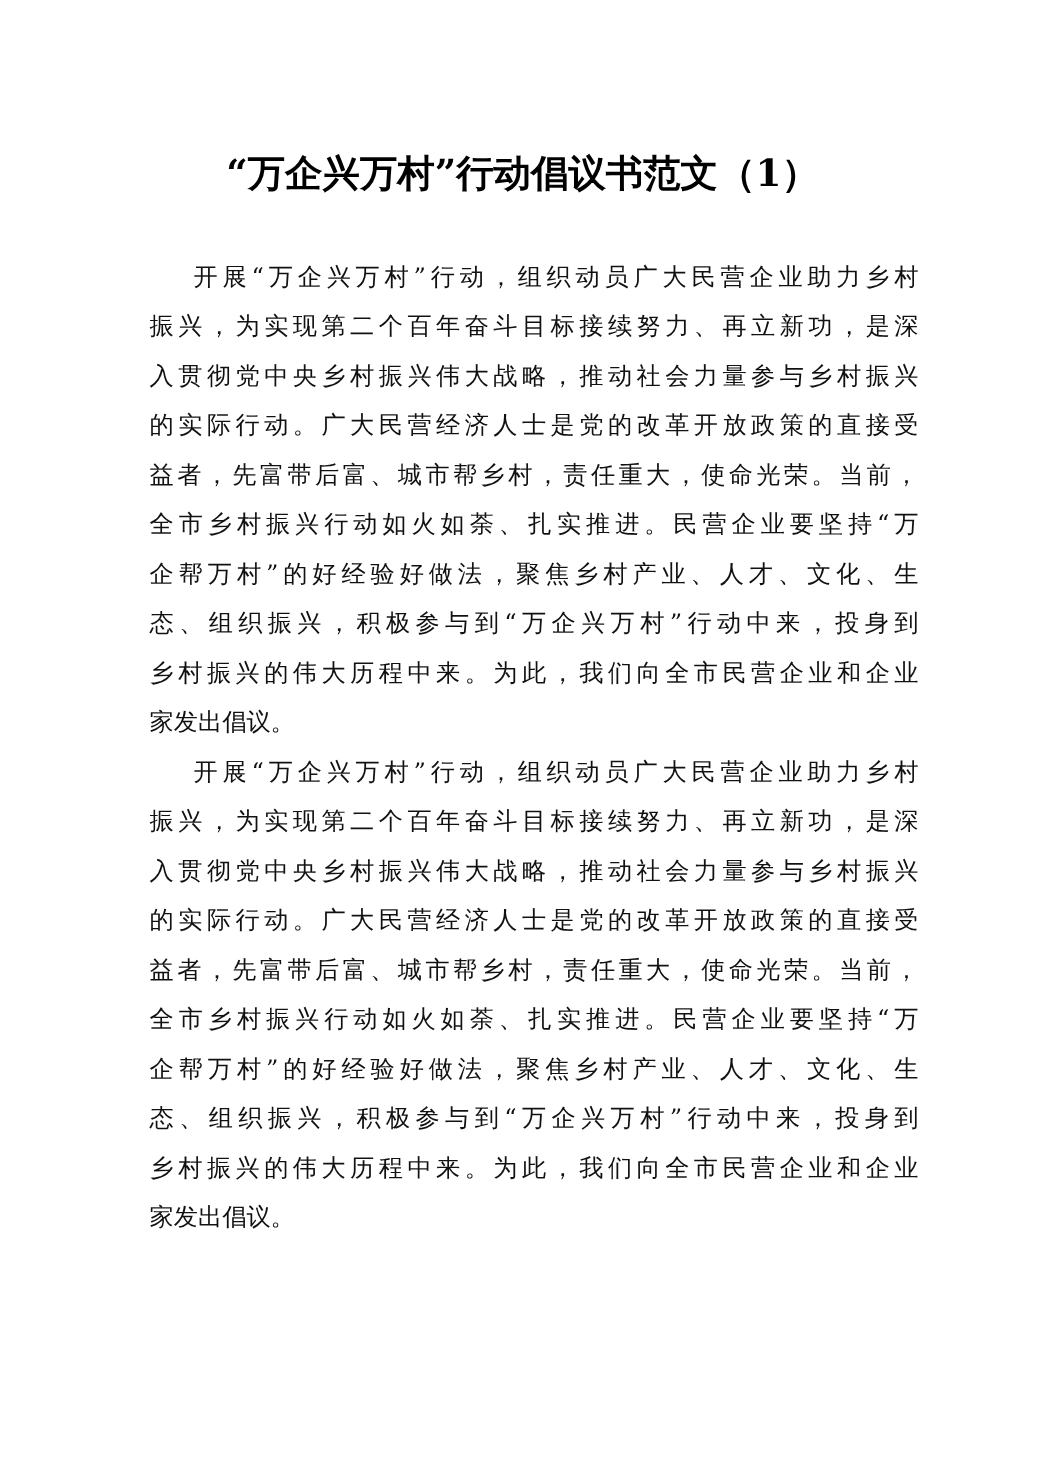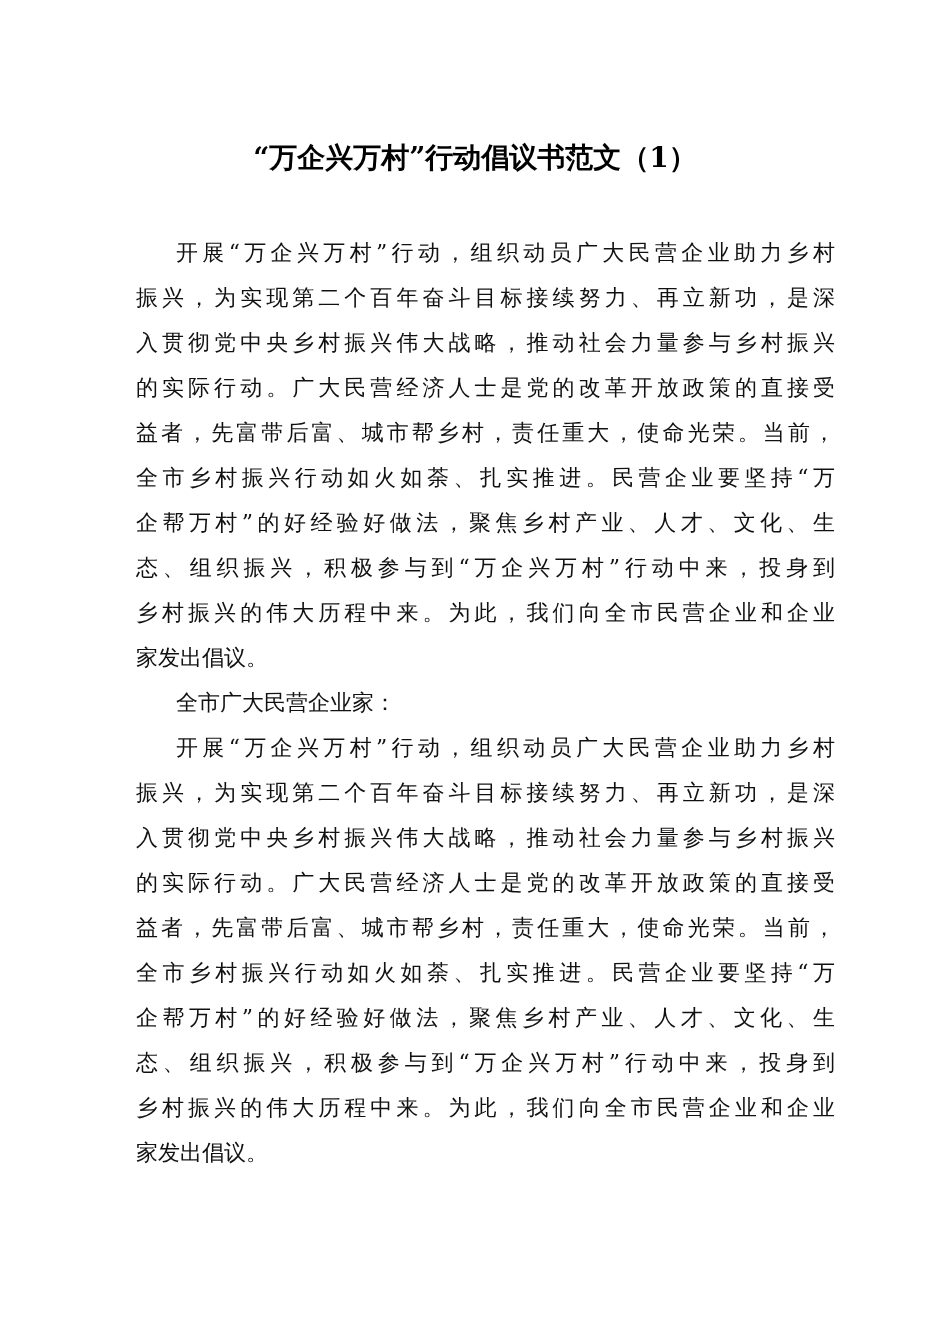--- a/index.html
+++ b/index.html
@@ -1,21 +1,21 @@
 <!DOCTYPE html>
 <html><head>
 <meta charset="utf-8">
 <style>
   html, body { margin: 0; padding: 0; background: #ffffff; }
   body { width: 950px; height: 1344px; position: relative; overflow: hidden; }
   .page { position: absolute; left: 0; top: 0; width: 950px; height: 1344px; background: #fff; }
   .title {
     position: absolute; left: 0; top: 136px; width: 950px; text-align: center;
     font-family: "DejaVu Serif", "Liberation Serif", serif;
-    font-weight: bold; font-size: 28px; color: #000; letter-spacing: 0px; line-height: 44px;
+    font-weight: bold; font-size: 34px; color: #000; letter-spacing: 0px; line-height: 44px;
   }
   .body { position: absolute; left: 120px; top: 230px; width: 715px; }
   .line {
     height: 45px; line-height: 45px;
     font-family: "DejaVu Serif", "Liberation Serif", serif;
     font-size: 22px; color: #111; white-space: nowrap;
     text-align: justify; text-align-last: justify; margin-left: 16px;
   }
   .line.last { text-align-last: left; }
   .line.indent { padding-left: 40px; }
@@ -33,21 +33,20 @@
       <div class="line">入贯彻党中央乡村振兴伟大战略，推动社会力量参与乡村振兴</div>
       <div class="line">的实际行动。广大民营经济人士是党的改革开放政策的直接受</div>
       <div class="line">益者，先富带后富、城市帮乡村，责任重大，使命光荣。当前，</div>
       <div class="line">全市乡村振兴行动如火如荼、扎实推进。民营企业要坚持“万</div>
       <div class="line">企帮万村”的好经验好做法，聚焦乡村产业、人才、文化、生</div>
       <div class="line">态、组织振兴，积极参与到“万企兴万村”行动中来，投身到</div>
       <div class="line">乡村振兴的伟大历程中来。为此，我们向全市民营企业和企业</div>
       <div class="line last">家发出倡议。</div>
     </div>
 
-    <div class="line indent last">全市广大民营企业家：</div>
 
     <div>
       <div class="line indent">开展“万企兴万村”行动，组织动员广大民营企业助力乡村</div>
       <div class="line">振兴，为实现第二个百年奋斗目标接续努力、再立新功，是深</div>
       <div class="line">入贯彻党中央乡村振兴伟大战略，推动社会力量参与乡村振兴</div>
       <div class="line">的实际行动。广大民营经济人士是党的改革开放政策的直接受</div>
       <div class="line">益者，先富带后富、城市帮乡村，责任重大，使命光荣。当前，</div>
       <div class="line">全市乡村振兴行动如火如荼、扎实推进。民营企业要坚持“万</div>
       <div class="line">企帮万村”的好经验好做法，聚焦乡村产业、人才、文化、生</div>
       <div class="line">态、组织振兴，积极参与到“万企兴万村”行动中来，投身到</div>

